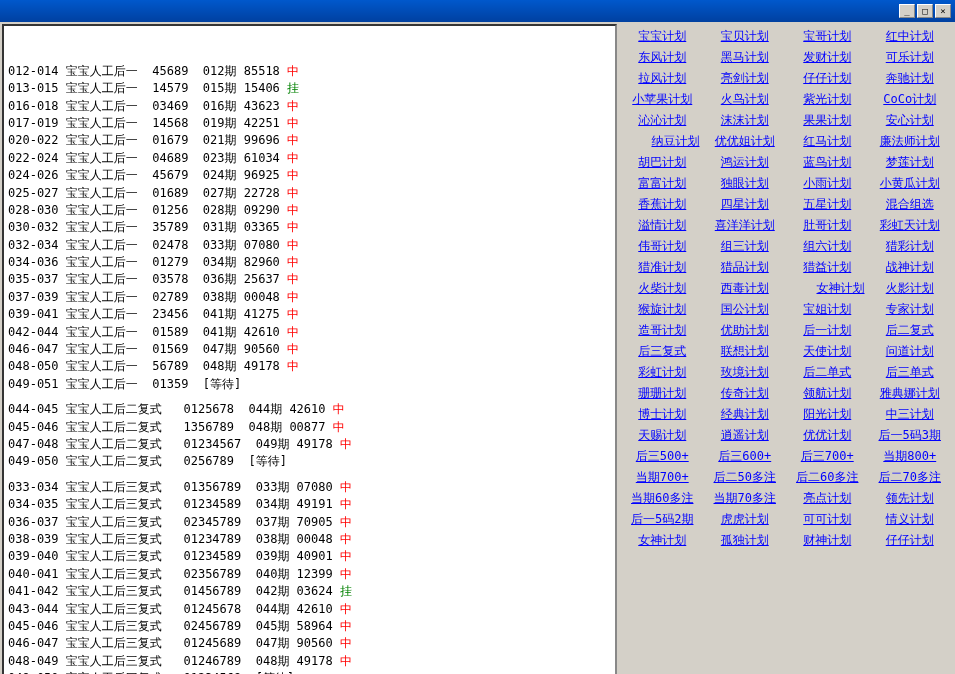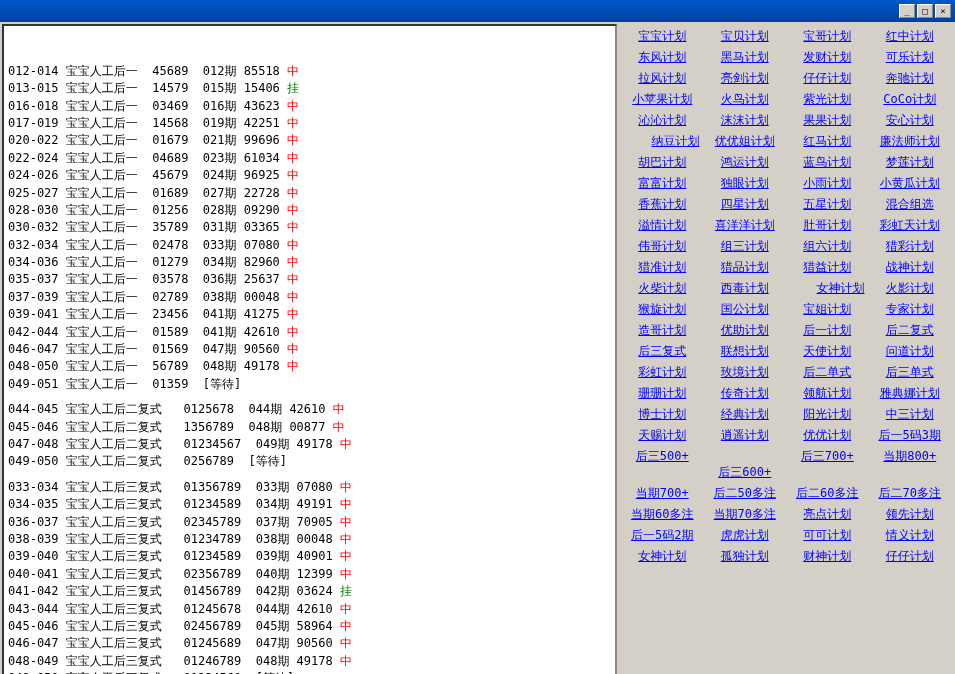--- a/index.html
+++ b/index.html
@@ -224,21 +224,21 @@
           <div style="padding: 1px 2px; text-align: center;"><a class="plan-link" href="#">雅典娜计划</a></div>
           <div style="padding: 1px 2px; text-align: center;"><a class="plan-link" href="#">博士计划</a></div>
           <div style="padding: 1px 2px; text-align: center;"><a class="plan-link" href="#">经典计划</a></div>
           <div style="padding: 1px 2px; text-align: center;"><a class="plan-link" href="#">阳光计划</a></div>
           <div style="padding: 1px 2px; text-align: center;"><a class="plan-link" href="#">中三计划</a></div>
           <div style="padding: 1px 2px; text-align: center;"><a class="plan-link" href="#">天赐计划</a></div>
           <div style="padding: 1px 2px; text-align: center;"><a class="plan-link" href="#">逍遥计划</a></div>
           <div style="padding: 1px 2px; text-align: center;"><a class="plan-link" href="#">优优计划</a></div>
           <div style="padding: 1px 2px; text-align: center;"><a class="plan-link" href="#">后一5码3期</a></div>
           <div style="padding: 1px 2px; text-align: center;"><a class="plan-link" href="#">后三500+</a></div>
-          <div style="padding: 1px 2px; text-align: center; margin-top: 16px;"><a class="plan-link" href="#">后三600+</a></div>
+          <div style="padding: 1px 2px; text-align: center;"><a class="plan-link" href="#">后三600+</a></div>
           <div style="padding: 1px 2px; text-align: center;"><a class="plan-link" href="#">后三700+</a></div>
           <div style="padding: 1px 2px; text-align: center;"><a class="plan-link" href="#">当期800+</a></div>
           <div style="padding: 1px 2px; text-align: center;"><a class="plan-link" href="#">当期700+</a></div>
           <div style="padding: 1px 2px; text-align: center;"><a class="plan-link" href="#">后二50多注</a></div>
           <div style="padding: 1px 2px; text-align: center;"><a class="plan-link" href="#">后二60多注</a></div>
           <div style="padding: 1px 2px; text-align: center;"><a class="plan-link" href="#">后二70多注</a></div>
           <div style="padding: 1px 2px; text-align: center;"><a class="plan-link" href="#">当期60多注</a></div>
           <div style="padding: 1px 2px; text-align: center;"><a class="plan-link" href="#">当期70多注</a></div>
           <div style="padding: 1px 2px; text-align: center;"><a class="plan-link" href="#">亮点计划</a></div>
           <div style="padding: 1px 2px; text-align: center;"><a class="plan-link" href="#">领先计划</a></div>

